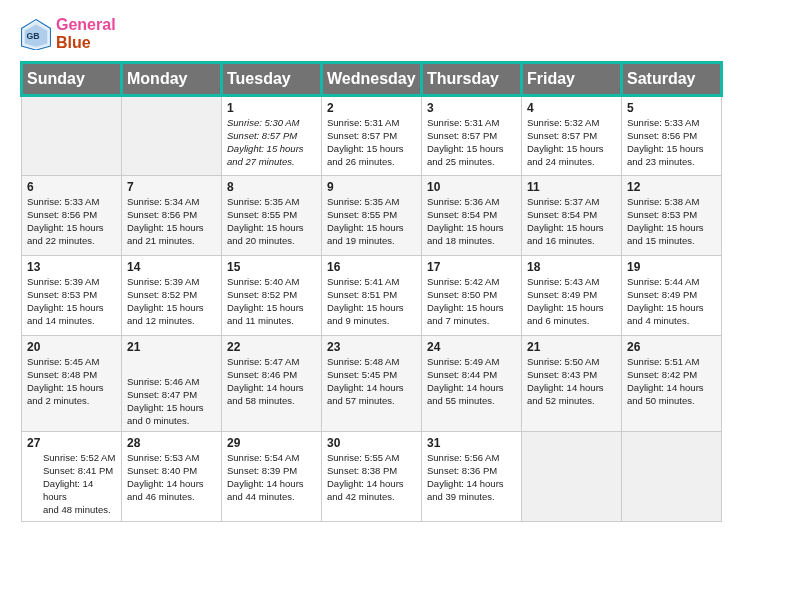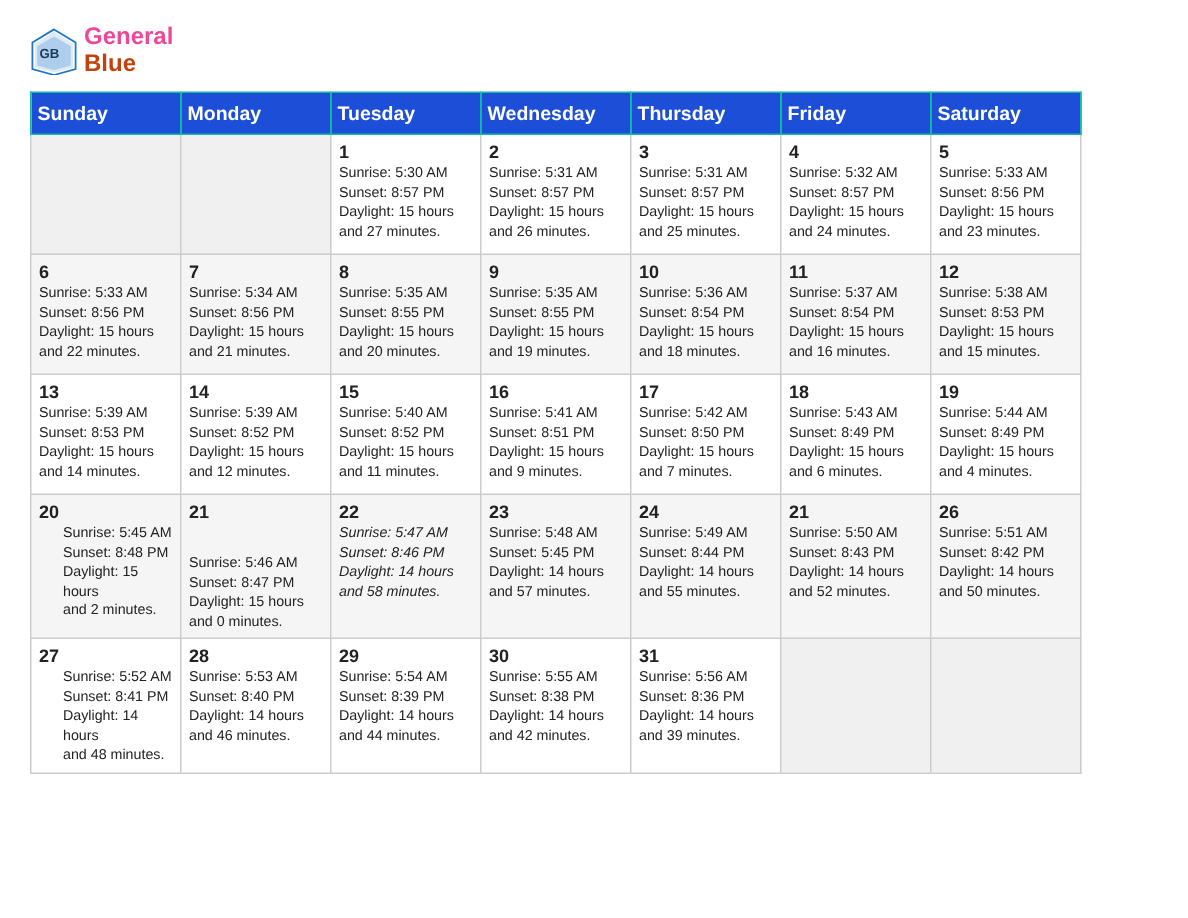--- a/index.html
+++ b/index.html
@@ -42,27 +42,27 @@
       font-size: 15px;
       color: #333;
       margin-top: 2px;
     }
     .calendar {
       width: 100%;
       border-collapse: collapse;
       border: 1px solid #bbb;
     }
     .calendar th {
-      background: #1d4ed8;
+      background: #737373;
       color: #fff;
-      font-size: 13px;
+      font-size: 16px;
       font-weight: bold;
       padding: 6px 4px;
       text-align: left;
-      border: 1px solid #14b8a6;
+      border: 3px solid #14b8a6;
     }
     .calendar td {
       vertical-align: top;
       border: 1px solid #ccc;
       padding: 4px 5px;
       font-size: 10px;
       color: #222;
       min-width: 100px;
       height: 80px;
       background: #fff;
@@ -120,21 +120,21 @@
           <th>Friday</th>
           <th>Saturday</th>
         </tr>
     </thead>
     <tbody id="calendar-body">
     <tr>
           <td class="empty"></td>
           <td class="empty"></td>
           <td>
             <span class="day-num">1</span>
-            <div class="cell-info" style="white-space: pre-line;">Sunrise: 5:30 AM
+            <div class="cell-info" style="white-space: pre-line; font-style: italic;">Sunrise: 5:30 AM
 Sunset: 8:57 PM
 Daylight: 15 hours
 and 27 minutes.</div>
           </td>
           <td>
             <span class="day-num">2</span>
             <div class="cell-info" style="white-space: pre-line;">Sunrise: 5:31 AM
 Sunset: 8:57 PM
 Daylight: 15 hours
 and 26 minutes.</div>
@@ -259,35 +259,35 @@
             <span class="day-num">19</span>
             <div class="cell-info" style="white-space: pre-line;">Sunrise: 5:44 AM
 Sunset: 8:49 PM
 Daylight: 15 hours
 and 4 minutes.</div>
           </td>
         </tr>
         <tr>
           <td>
             <span class="day-num">20</span>
-            <div class="cell-info" style="white-space: pre-line; margin-left: 16px;">Sunrise: 5:45 AM
+            <div class="cell-info" style="white-space: pre-line;">Sunrise: 5:45 AM
 Sunset: 8:48 PM
 Daylight: 15 hours
 and 2 minutes.</div>
           </td>
           <td>
             <span class="day-num">21</span>
             <div class="cell-info" style="white-space: pre-line; margin-top: 22px;">Sunrise: 5:46 AM
 Sunset: 8:47 PM
 Daylight: 15 hours
 and 0 minutes.</div>
           </td>
           <td>
             <span class="day-num">22</span>
-            <div class="cell-info" style="white-space: pre-line; font-style: italic;">Sunrise: 5:47 AM
+            <div class="cell-info" style="white-space: pre-line;">Sunrise: 5:47 AM
 Sunset: 8:46 PM
 Daylight: 14 hours
 and 58 minutes.</div>
           </td>
           <td>
             <span class="day-num">23</span>
             <div class="cell-info" style="white-space: pre-line;">Sunrise: 5:48 AM
 Sunset: 5:45 PM
 Daylight: 14 hours
 and 57 minutes.</div>

